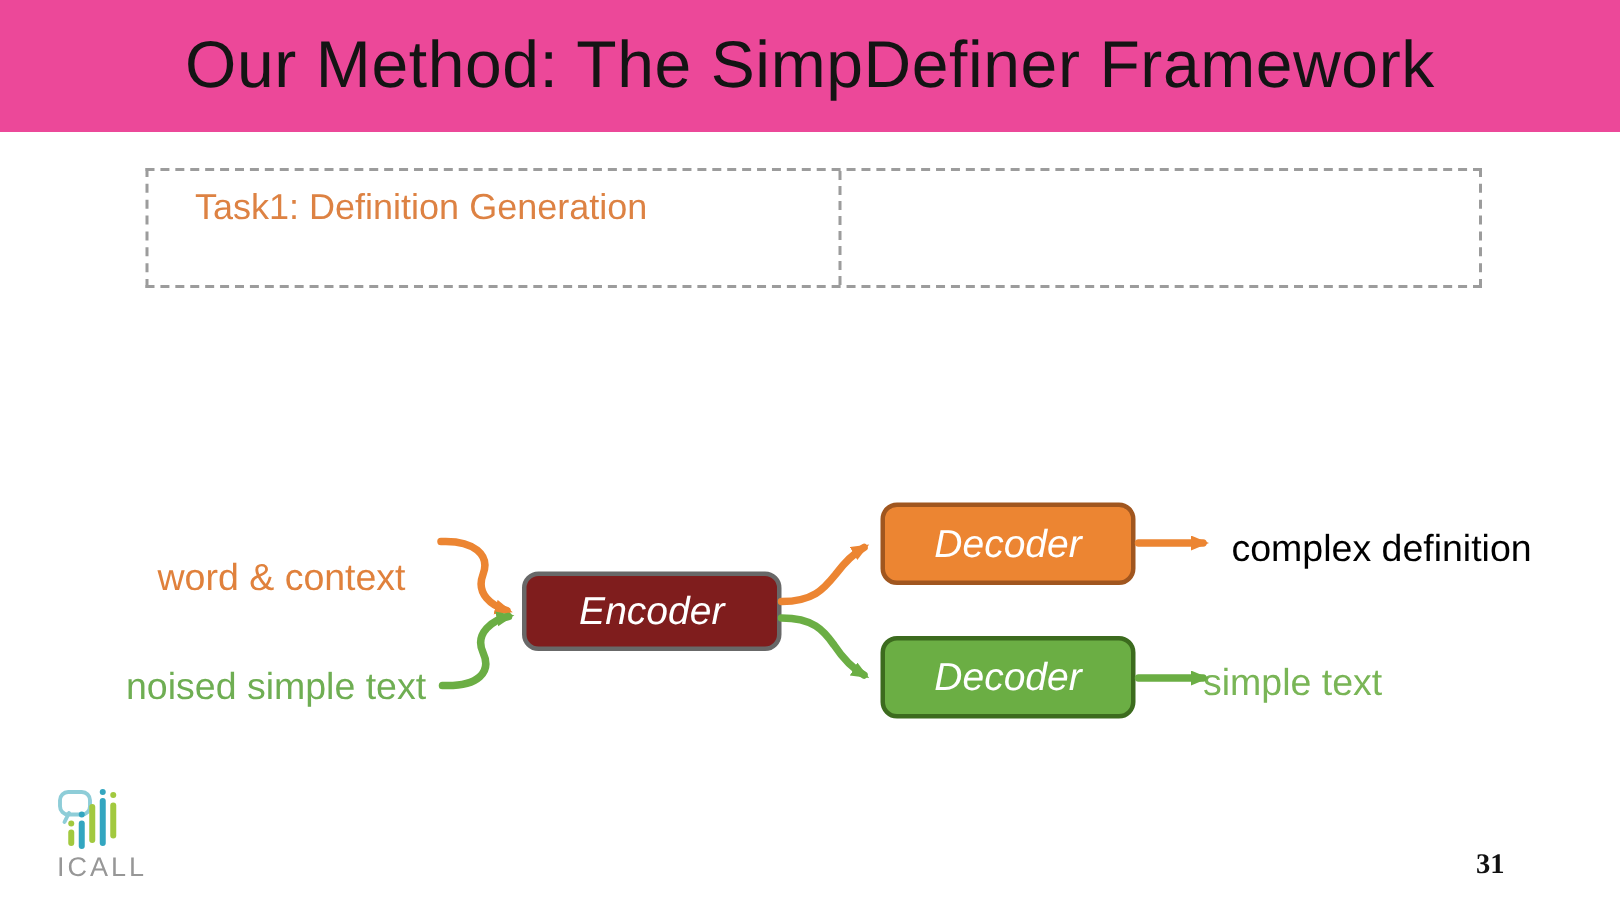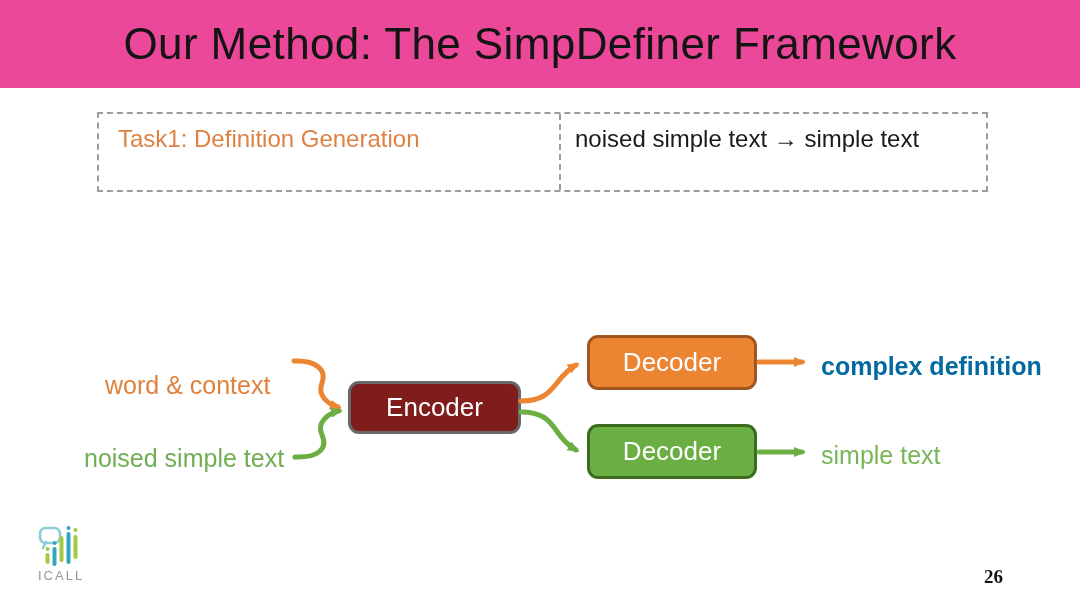--- a/index.html
+++ b/index.html
@@ -23,76 +23,75 @@
 
   
   .tasks {
     position:absolute; left:97px; top:112px; width:891px; height:80px;
     border:2px dashed #9c9c9c;
     display:flex;
   }
   .task-cell { padding:10px 0 0 19px; }
   .task-cell.first { width:460px; flex:none; }
   .task-cell.second { flex:1; border-left:2px dashed #9c9c9c; padding-left:14px; }
-  .task-heading { font-size:24px; line-height:30px; white-space:nowrap; }
+  .task-heading { font-size:24px; line-height:30px; white-space:nowrap;margin-left:12px; }
   .task-heading.orange { color:#dd8243; }
   .task-heading.green  { color:#7cb45f; }
   .task-mapping { font-size:24px; line-height:30px; color:#1a1a1a; white-space:nowrap; }
 
   
   .dg-label { position:absolute; font-size:25px; white-space:nowrap; }
   .lbl-word    { left:105px; top:371px; color:#e0813c; }
   .lbl-noised  { left:84px;  top:444px; color:#6fae53; }
-  .lbl-complex { left:821px; top:352px; color:#0369a1;font-weight:bold; }
-  .lbl-simple  { left:821px; top:441px; color:#79b556; }
+  .lbl-complex { left:821px; top:352px; color:#000000; }
+  .lbl-simple  { left:802px; top:441px; color:#79b556; }
 
   .node {
     position:absolute; display:flex; align-items:center; justify-content:center;
-    color:#ffffff; font-size:26px; border-radius:11px;
+    color:#ffffff; font-size:26px; border-radius:11px;font-style:italic;
   }
   .encoder {
     left:348px; top:381px; width:173px; height:53px;
     background:#7f1d1d; border:3px solid #686868;
   }
   .decoder-top {
     left:587px; top:335px; width:170px; height:55px;
     background:#ec8532; border:3px solid #a0561f;
   }
   .decoder-bottom {
     left:587px; top:424px; width:170px; height:55px;
     background:#6bae44; border:3px solid #3c6b1e;
   }
 
   .arrows-svg { position:absolute; left:0; top:300px; width:1080px; height:210px; }
 
   
   .logo { position:absolute; left:34px; top:521px; width:60px; height:68px; }
   .logo-text {
     position:absolute; left:38px; top:568px;
-    font-size:13px; letter-spacing:2px; color:#979797;
+    font-size:18px; letter-spacing:2px; color:#979797;
   }
   .page-number {
     position:absolute; left:984px; top:566px;
     font-family:"Liberation Serif", serif; font-weight:bold;
     font-size:19px; color:#111111;
   }
 </style>
 </head>
 <body>
 
 <div class="header">
   <div class="title">Our Method: The SimpDefiner Framework</div>
 </div>
 
 <div class="tasks">
   <div class="task-cell first">
     <div class="task-heading orange">Task1: Definition Generation</div>
   </div>
   <div class="task-cell second">
-    <div class="task-mapping">noised simple text → simple text</div>
   </div>
 </div>
 
 <div class="dg-label lbl-word">word &amp; context</div>
 <div class="dg-label lbl-noised">noised simple text</div>
 <div class="dg-label lbl-complex">complex definition</div>
 <div class="dg-label lbl-simple">simple text</div>
 
 <div class="node encoder">Encoder</div>
 <div class="node decoder-top">Decoder</div>
@@ -127,13 +126,13 @@
     <rect x="18.5" y="26" width="4" height="19" rx="2" fill="#33a6c0"></rect>
     <rect x="25.5" y="15" width="4" height="26" rx="2" fill="#a2c93f"></rect>
     <circle cx="34.5" cy="7" r="2" fill="#33a6c0"></circle>
     <rect x="32.5" y="11" width="4" height="32" rx="2" fill="#33a6c0"></rect>
     <circle cx="41.5" cy="9" r="2" fill="#a2c93f"></circle>
     <rect x="39.5" y="14" width="4" height="24" rx="2" fill="#a2c93f"></rect>
   </g>
 </svg>
 <div class="logo-text">ICALL</div>
 
-<div class="page-number">26</div>
+<div class="page-number">31</div>
 
 </body></html>

